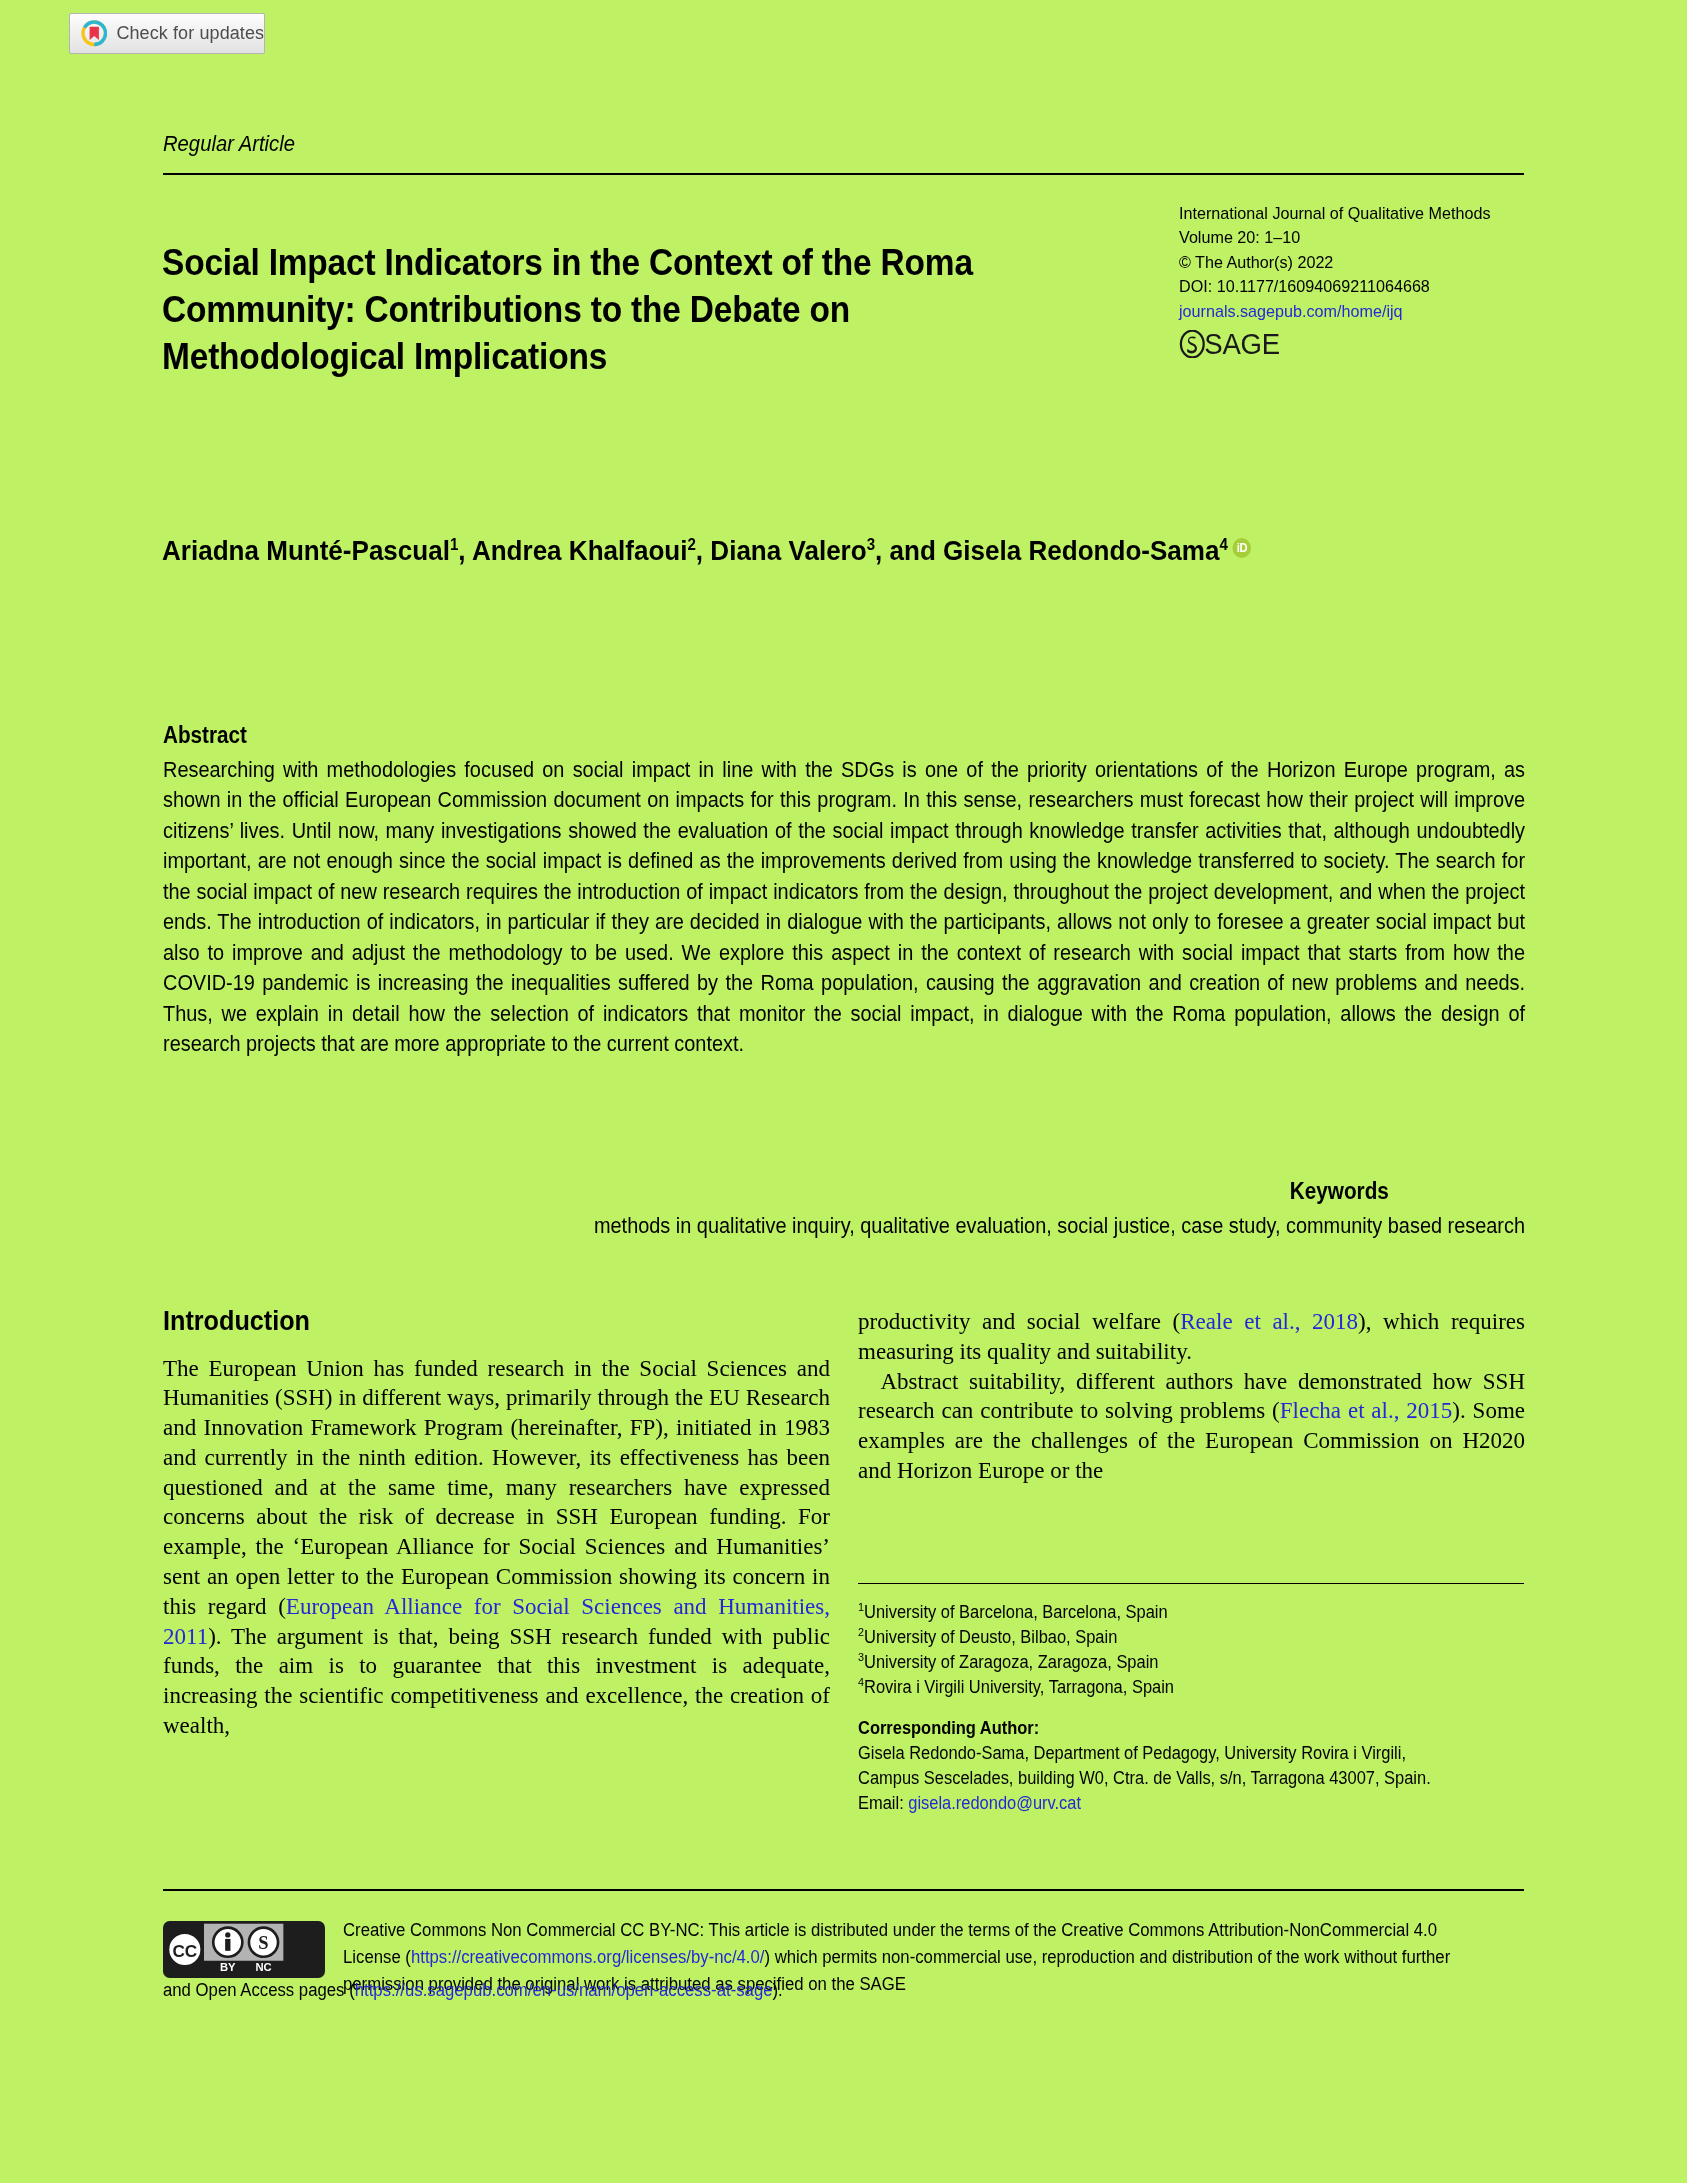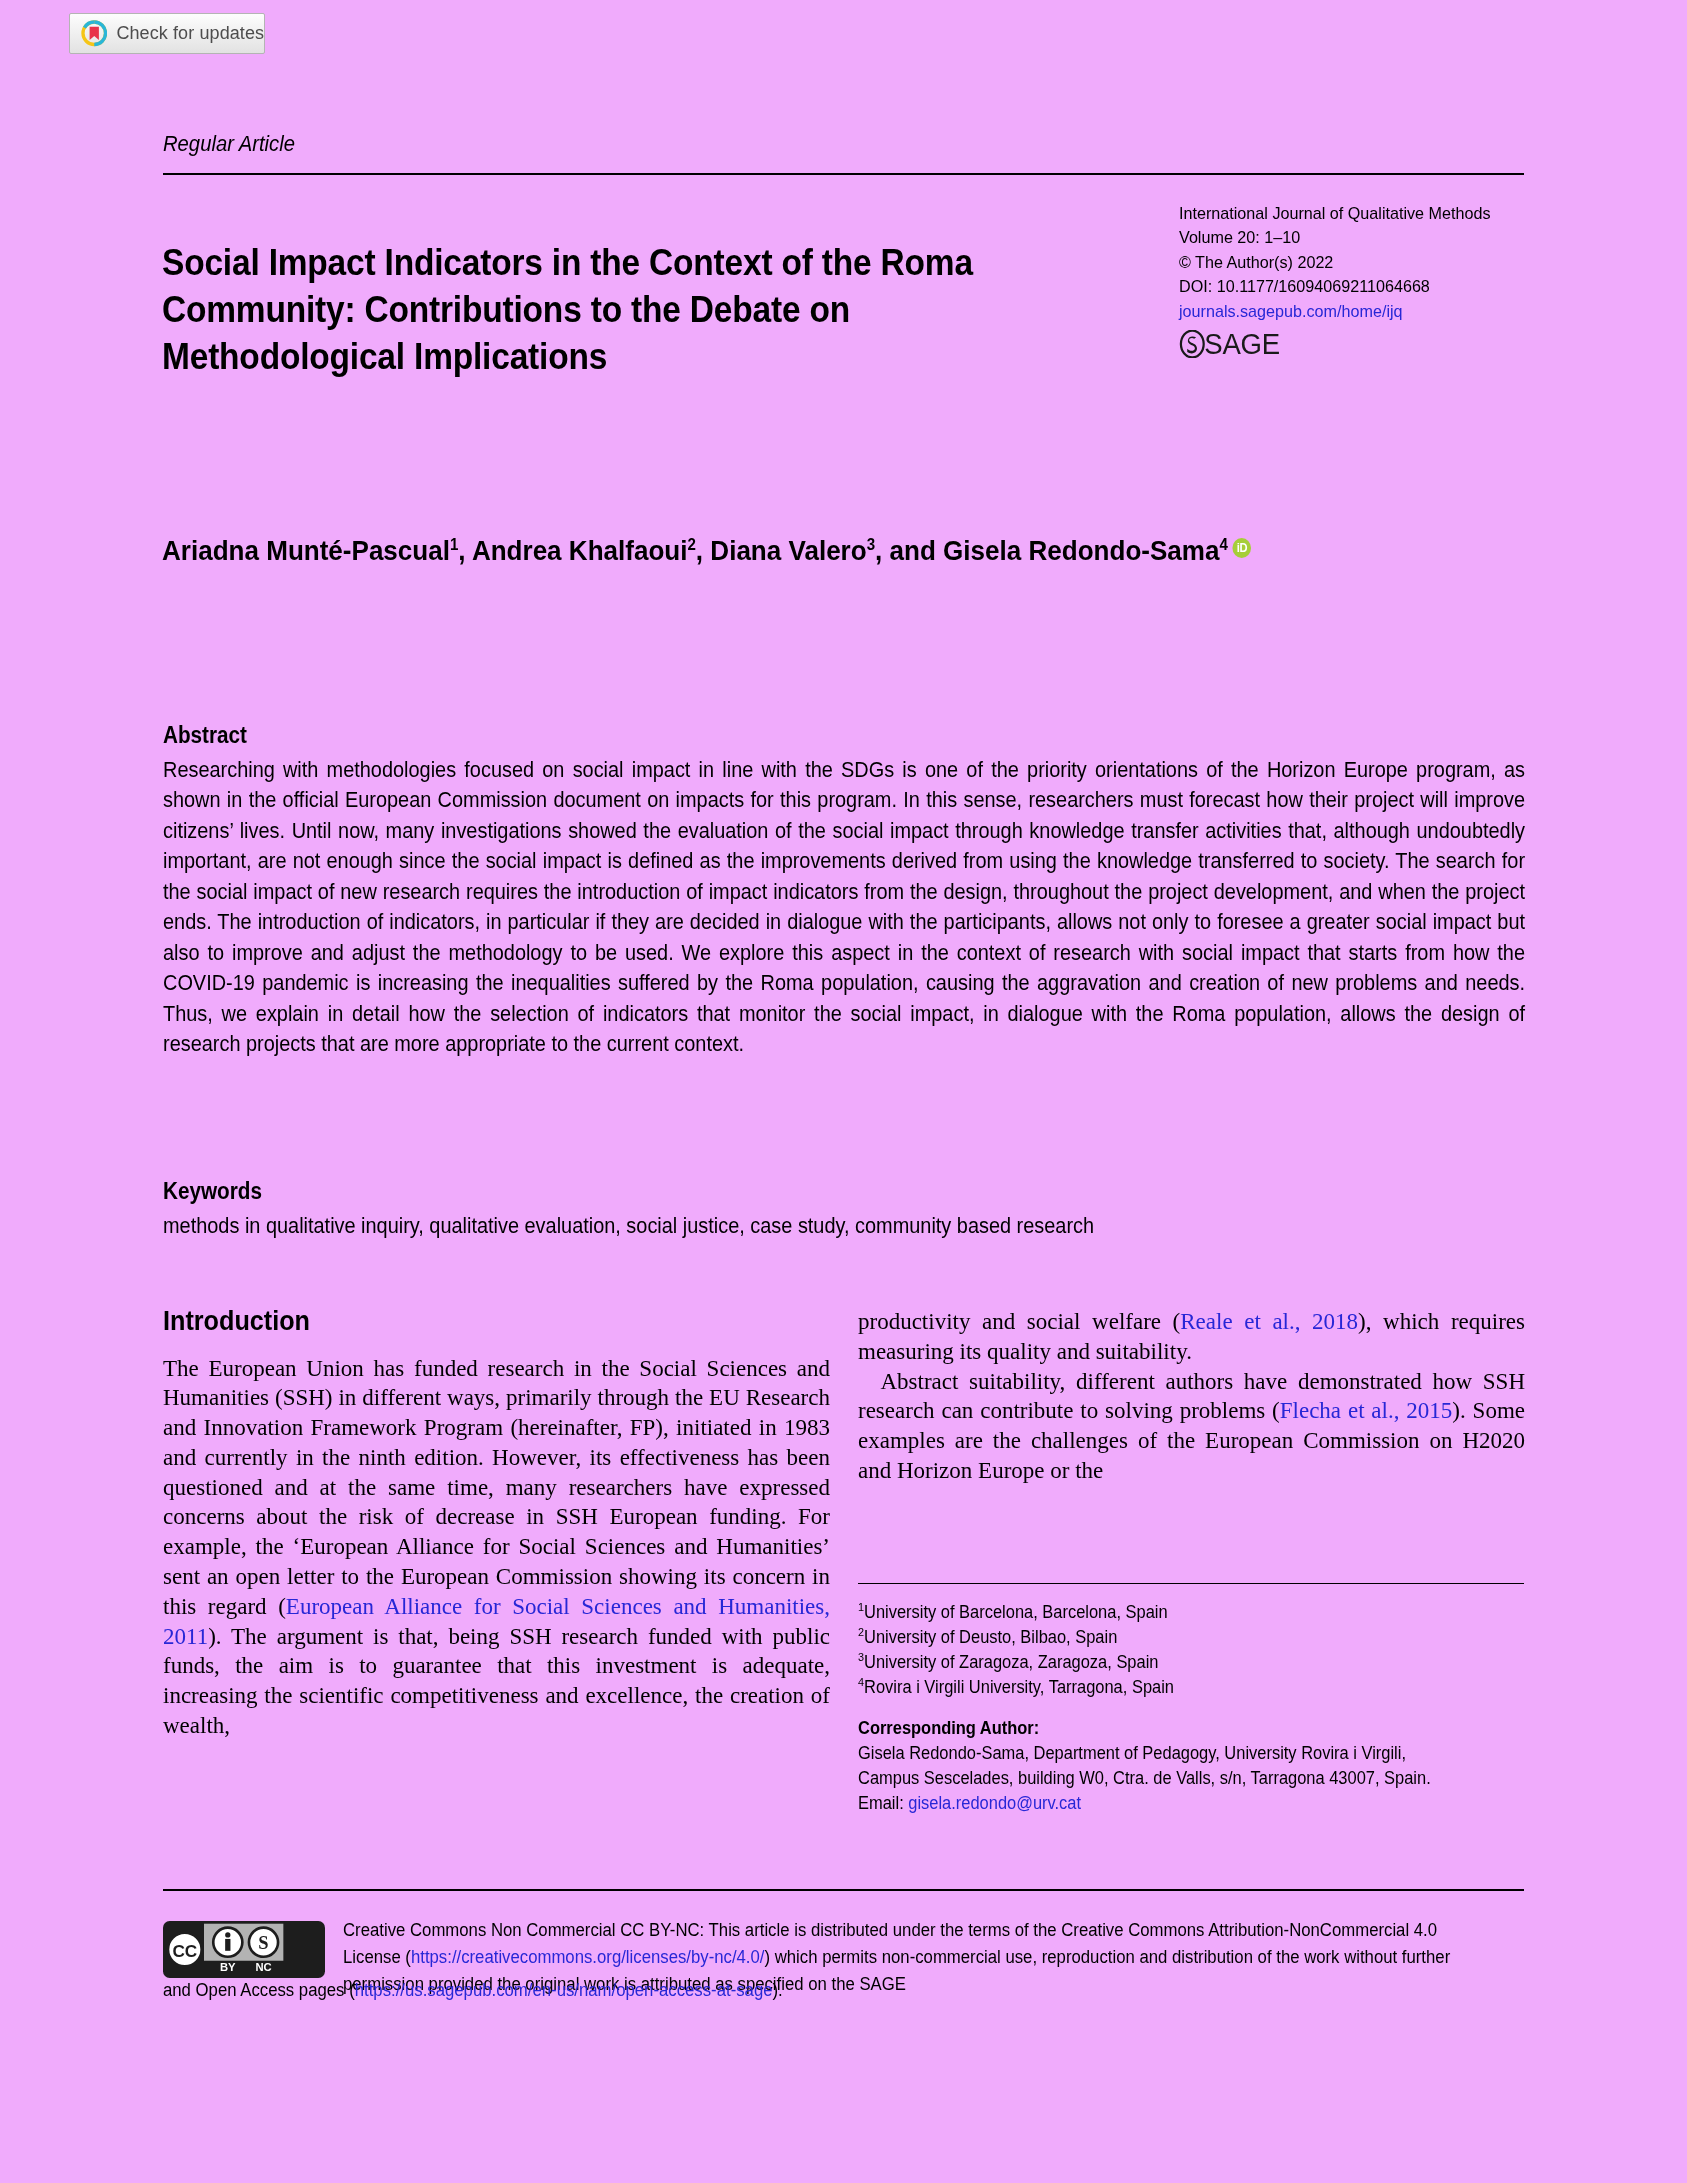--- a/index.html
+++ b/index.html
@@ -13,21 +13,21 @@
     position: relative;
     font-family: "Liberation Sans", sans-serif;
     color: #000000;
     -webkit-font-smoothing: antialiased;
   }
   .page {
     position: absolute;
     inset: 0;
     width: 1688px;
     height: 2183px;
-    background: #f0abfc;
+    background: #bef264;
     overflow: hidden;
   }
 
   
   .crossmark {
     position: absolute;
     left: 69px;
     top: 13.2px;
     width: 196px;
     height: 41px;
@@ -200,20 +200,21 @@
     transform: scaleX(0.905);
     transform-origin: left top;
     width: 1505px;
   }
 
   .keywords-wrap {
     position: absolute;
     left: 163px;
     top: 1178px;
     width: 1362px;
+    text-align: right;
   }
   .keywords-body {
     margin-top: 6px;
     font-family: "Liberation Sans", sans-serif;
     font-size: 22px;
     line-height: 1.385;
     color: #000;
     transform: scaleX(0.905);
     transform-origin: left top;
     width: 1505px;

